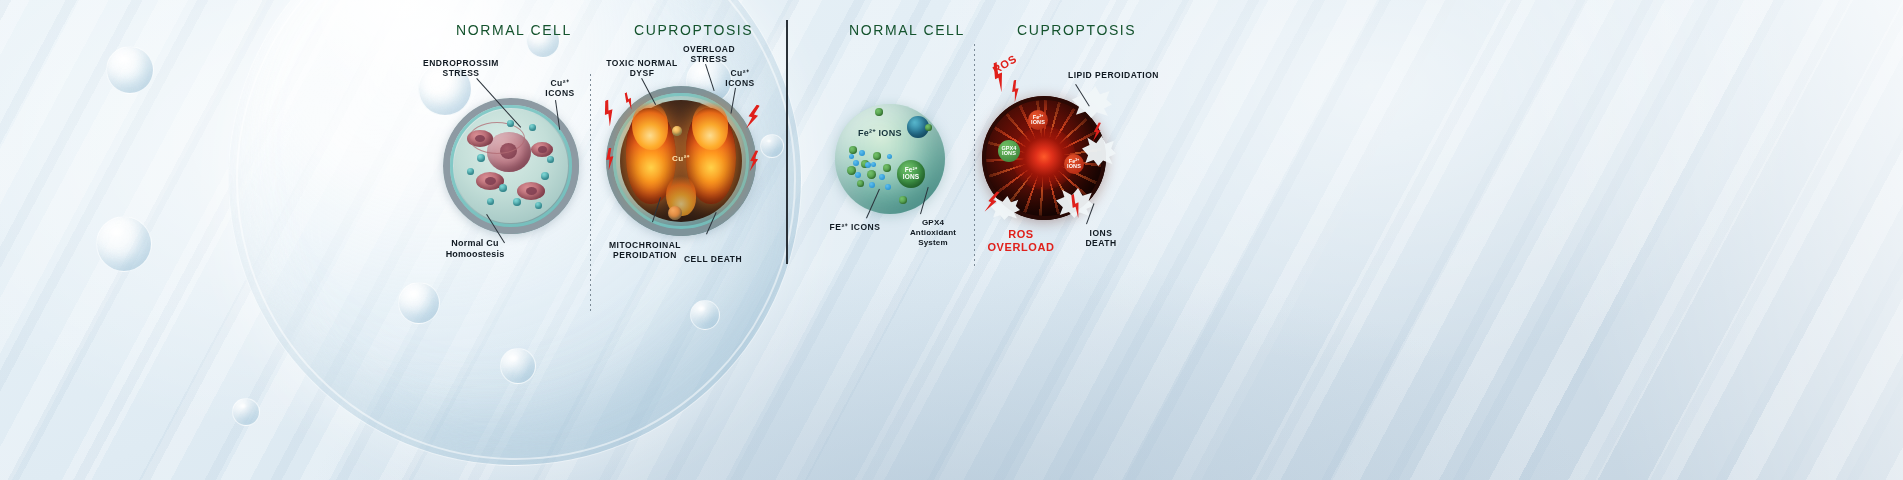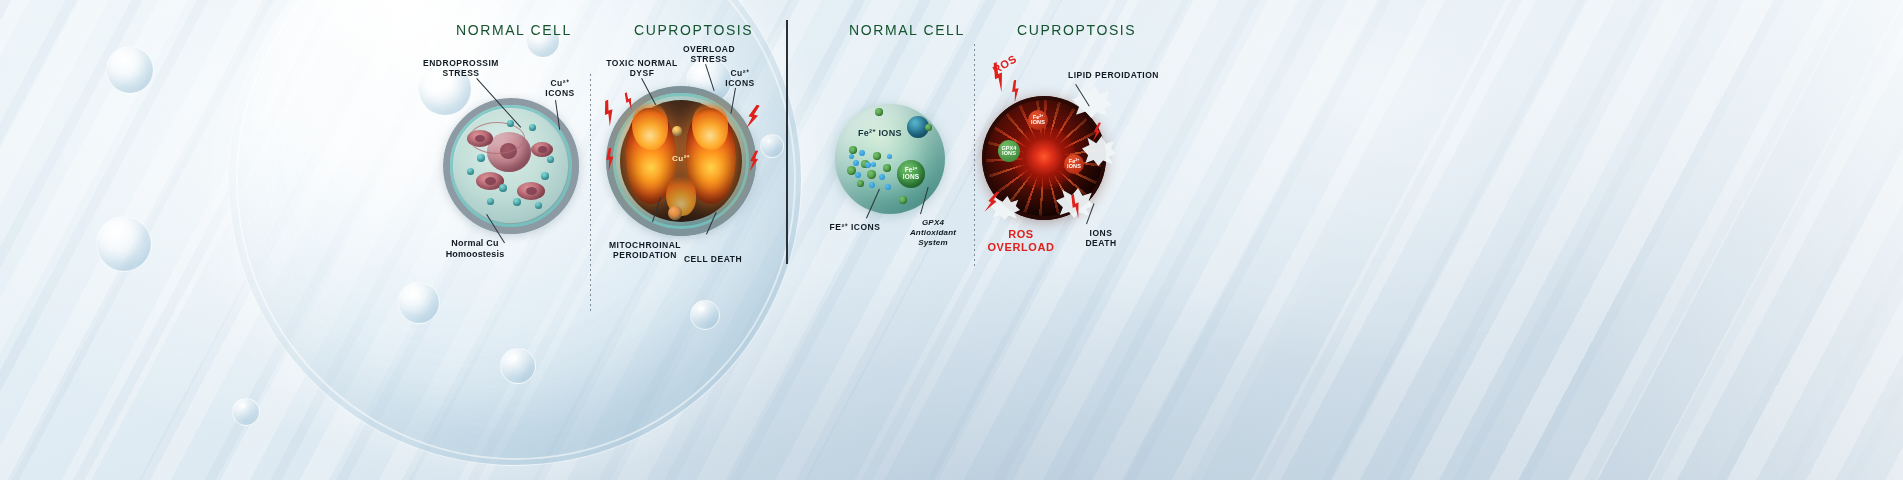--- a/index.html
+++ b/index.html
@@ -328,21 +328,21 @@
     <div class="b-dot" style="left:34px;top:78px;width:6px;height:6px;"></div>
     <div class="b-dot" style="left:52px;top:50px;width:5px;height:5px;"></div>
     <div class="b-dot" style="left:50px;top:80px;width:6px;height:6px;"></div>
     <div class="b-dot" style="left:14px;top:50px;width:5px;height:5px;"></div>
   </div>
   <div class="ion-cap" style="left:858px;top:126px;">Fe²⁺ IONS</div>
 
   <div class="lbl" style="left:824px;top:222px;width:62px;">FE²⁺ ICONS</div>
   <div class="leader" style="left:866px;top:218px;width:32px;transform:rotate(-66deg);"></div>
 
-  <div class="lbl mixed" style="left:900px;top:218px;width:66px;font-size:8px;font-style:italic;">GPX4
+  <div class="lbl mixed" style="left:900px;top:218px;width:66px;font-size:8px;">GPX4
 Antioxidant
 System</div>
   <div class="leader" style="left:920px;top:214px;width:28px;transform:rotate(-74deg);"></div>
 
   <div class="divider-dot" style="left:974px;top:44px;height:224px;"></div>
 
   <div class="panel-title" style="left:1017px;top:22px;">CUPROPTOSIS</div>
 
   <div class="cell cell-ferro" style="left:982px;top:96px;width:124px;height:124px;">
     <div class="ferro-rays" style="left:4px;top:4px;width:116px;height:116px;"></div>

